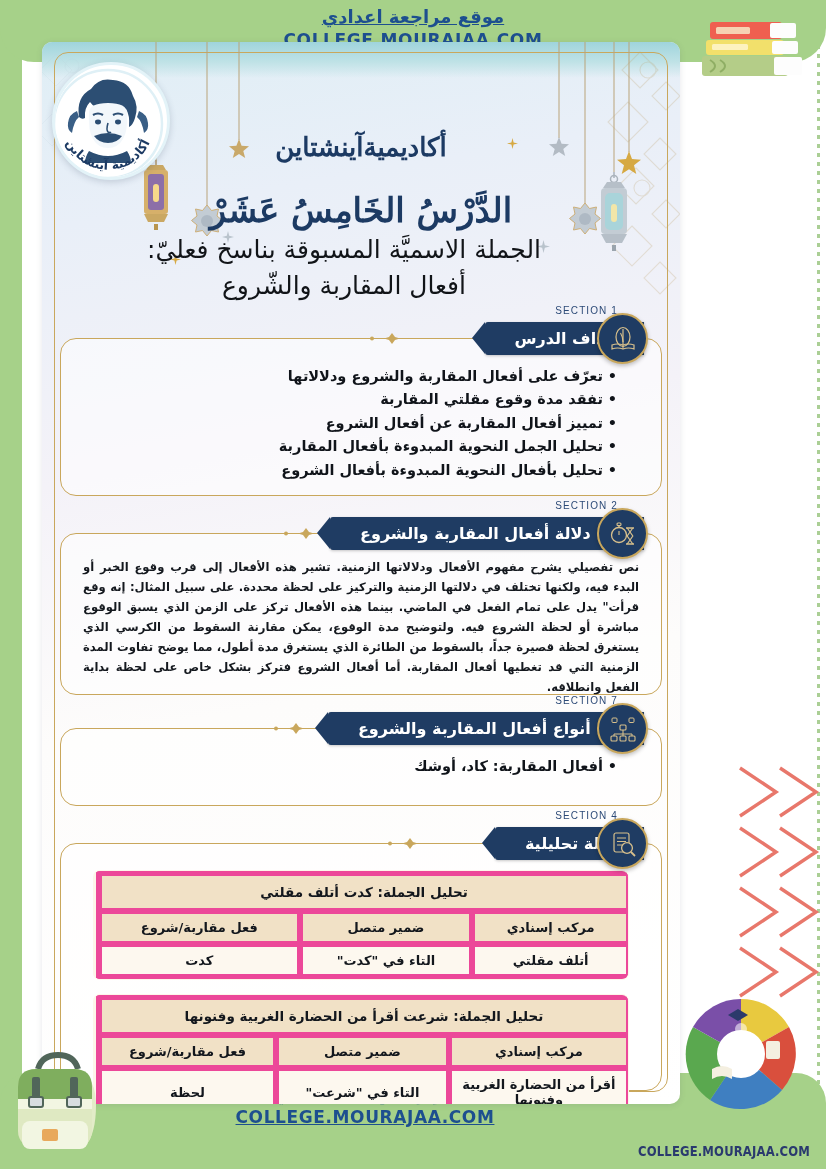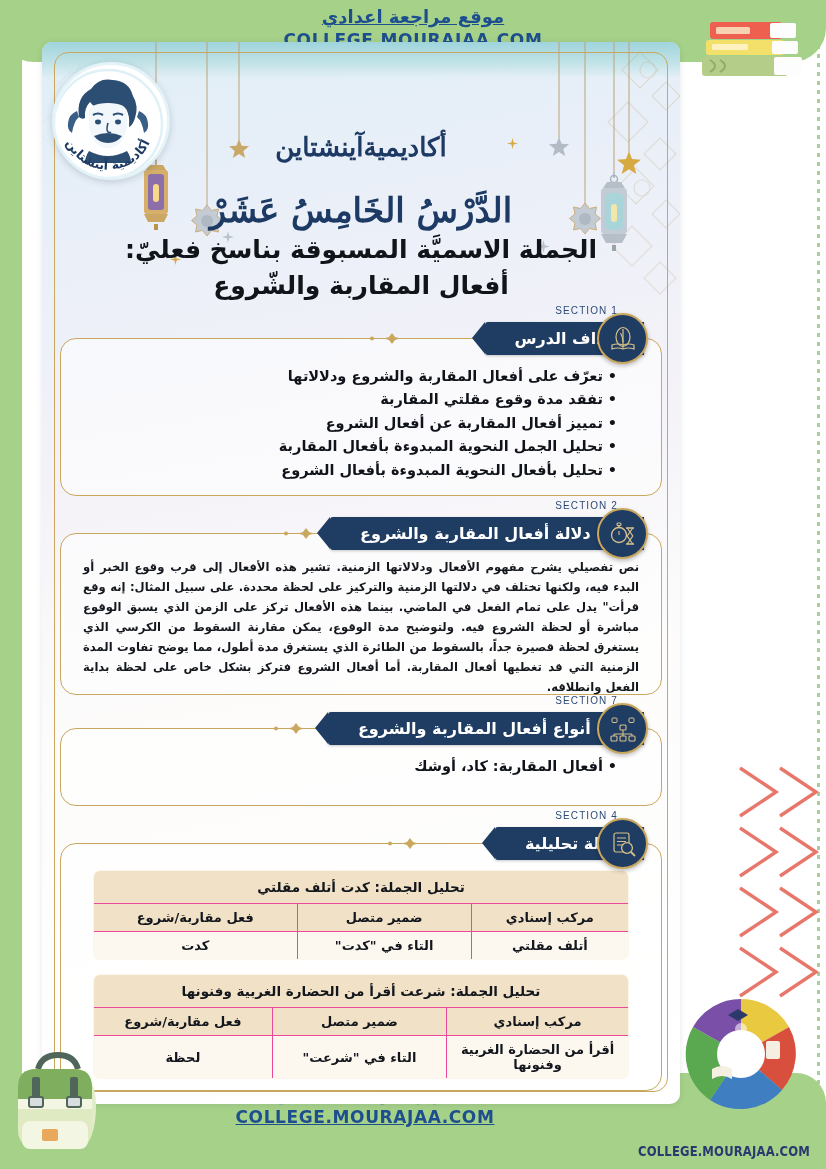--- a/index.html
+++ b/index.html
@@ -187,27 +187,27 @@
     text-align: center;
     font-size: 34px;
     color: #1c3a63;
     font-family: "DejaVu Serif", "Liberation Serif", serif;
     font-weight: bold;
     z-index: 12;
     direction: rtl;
   }
   .main-title {
     position: absolute;
-    left: 45px; top: 190px;
+    left: 28px; top: 190px;
     width: 548px;
     text-align: center;
     font-size: 25px;
     line-height: 1.42;
     color: #111418;
-    font-weight: bold;
+    font-weight: normal;
     z-index: 12;
     direction: rtl;
   }
 
   
   .section { position: absolute; z-index: 14; }
 
   .section-label {
     position: absolute;
     right: 44px;
@@ -330,21 +330,21 @@
   .an-table {
     border-collapse: collapse;
     width: 100%;
     direction: rtl;
     background: #fdf6ea;
     border: 1.4px solid #cdae7c;
     border-radius: 7px;
     overflow: hidden;
   }
   .an-table td, .an-table th {
-    border: 1px solid #ec4899;
+    border: 6px solid #ec4899;
     text-align: center;
     font-size: 13px;
     font-weight: bold;
     color: #13171d;
     padding: 6px 5px;
   }
   .an-table .tbl-title {
     background: #f1e1c6;
     font-size: 13.5px;
     padding: 8px 5px;

